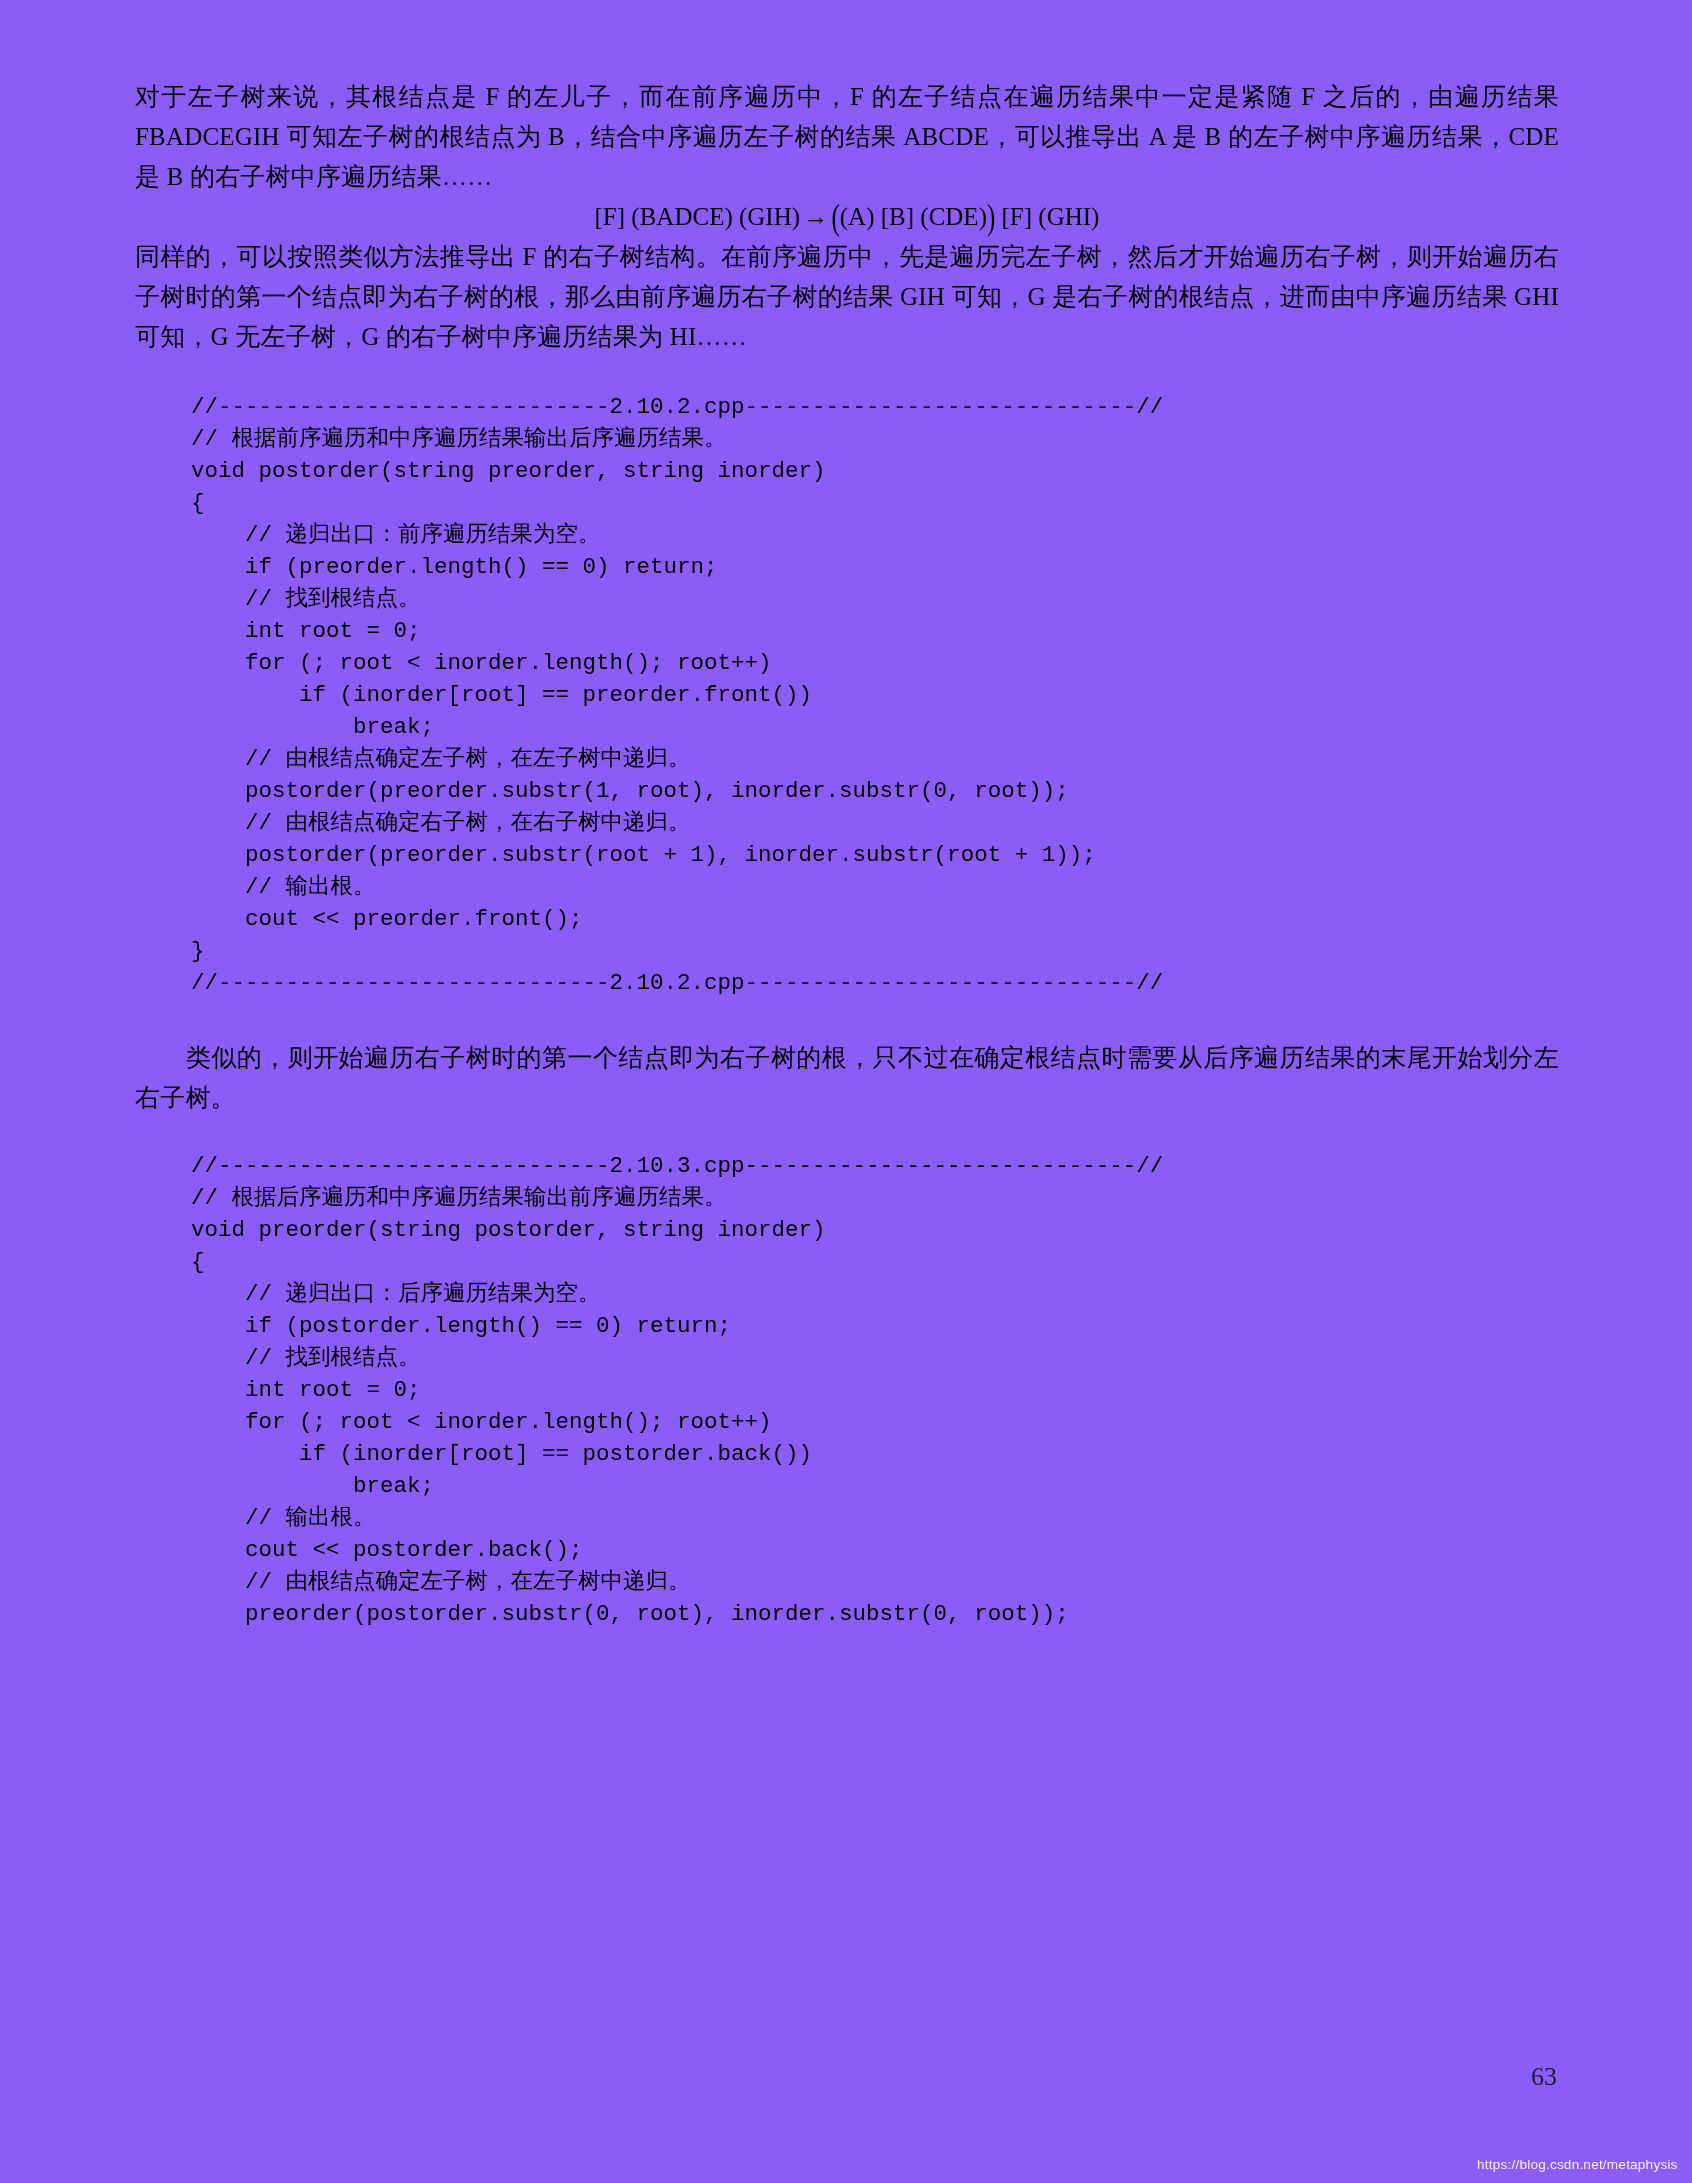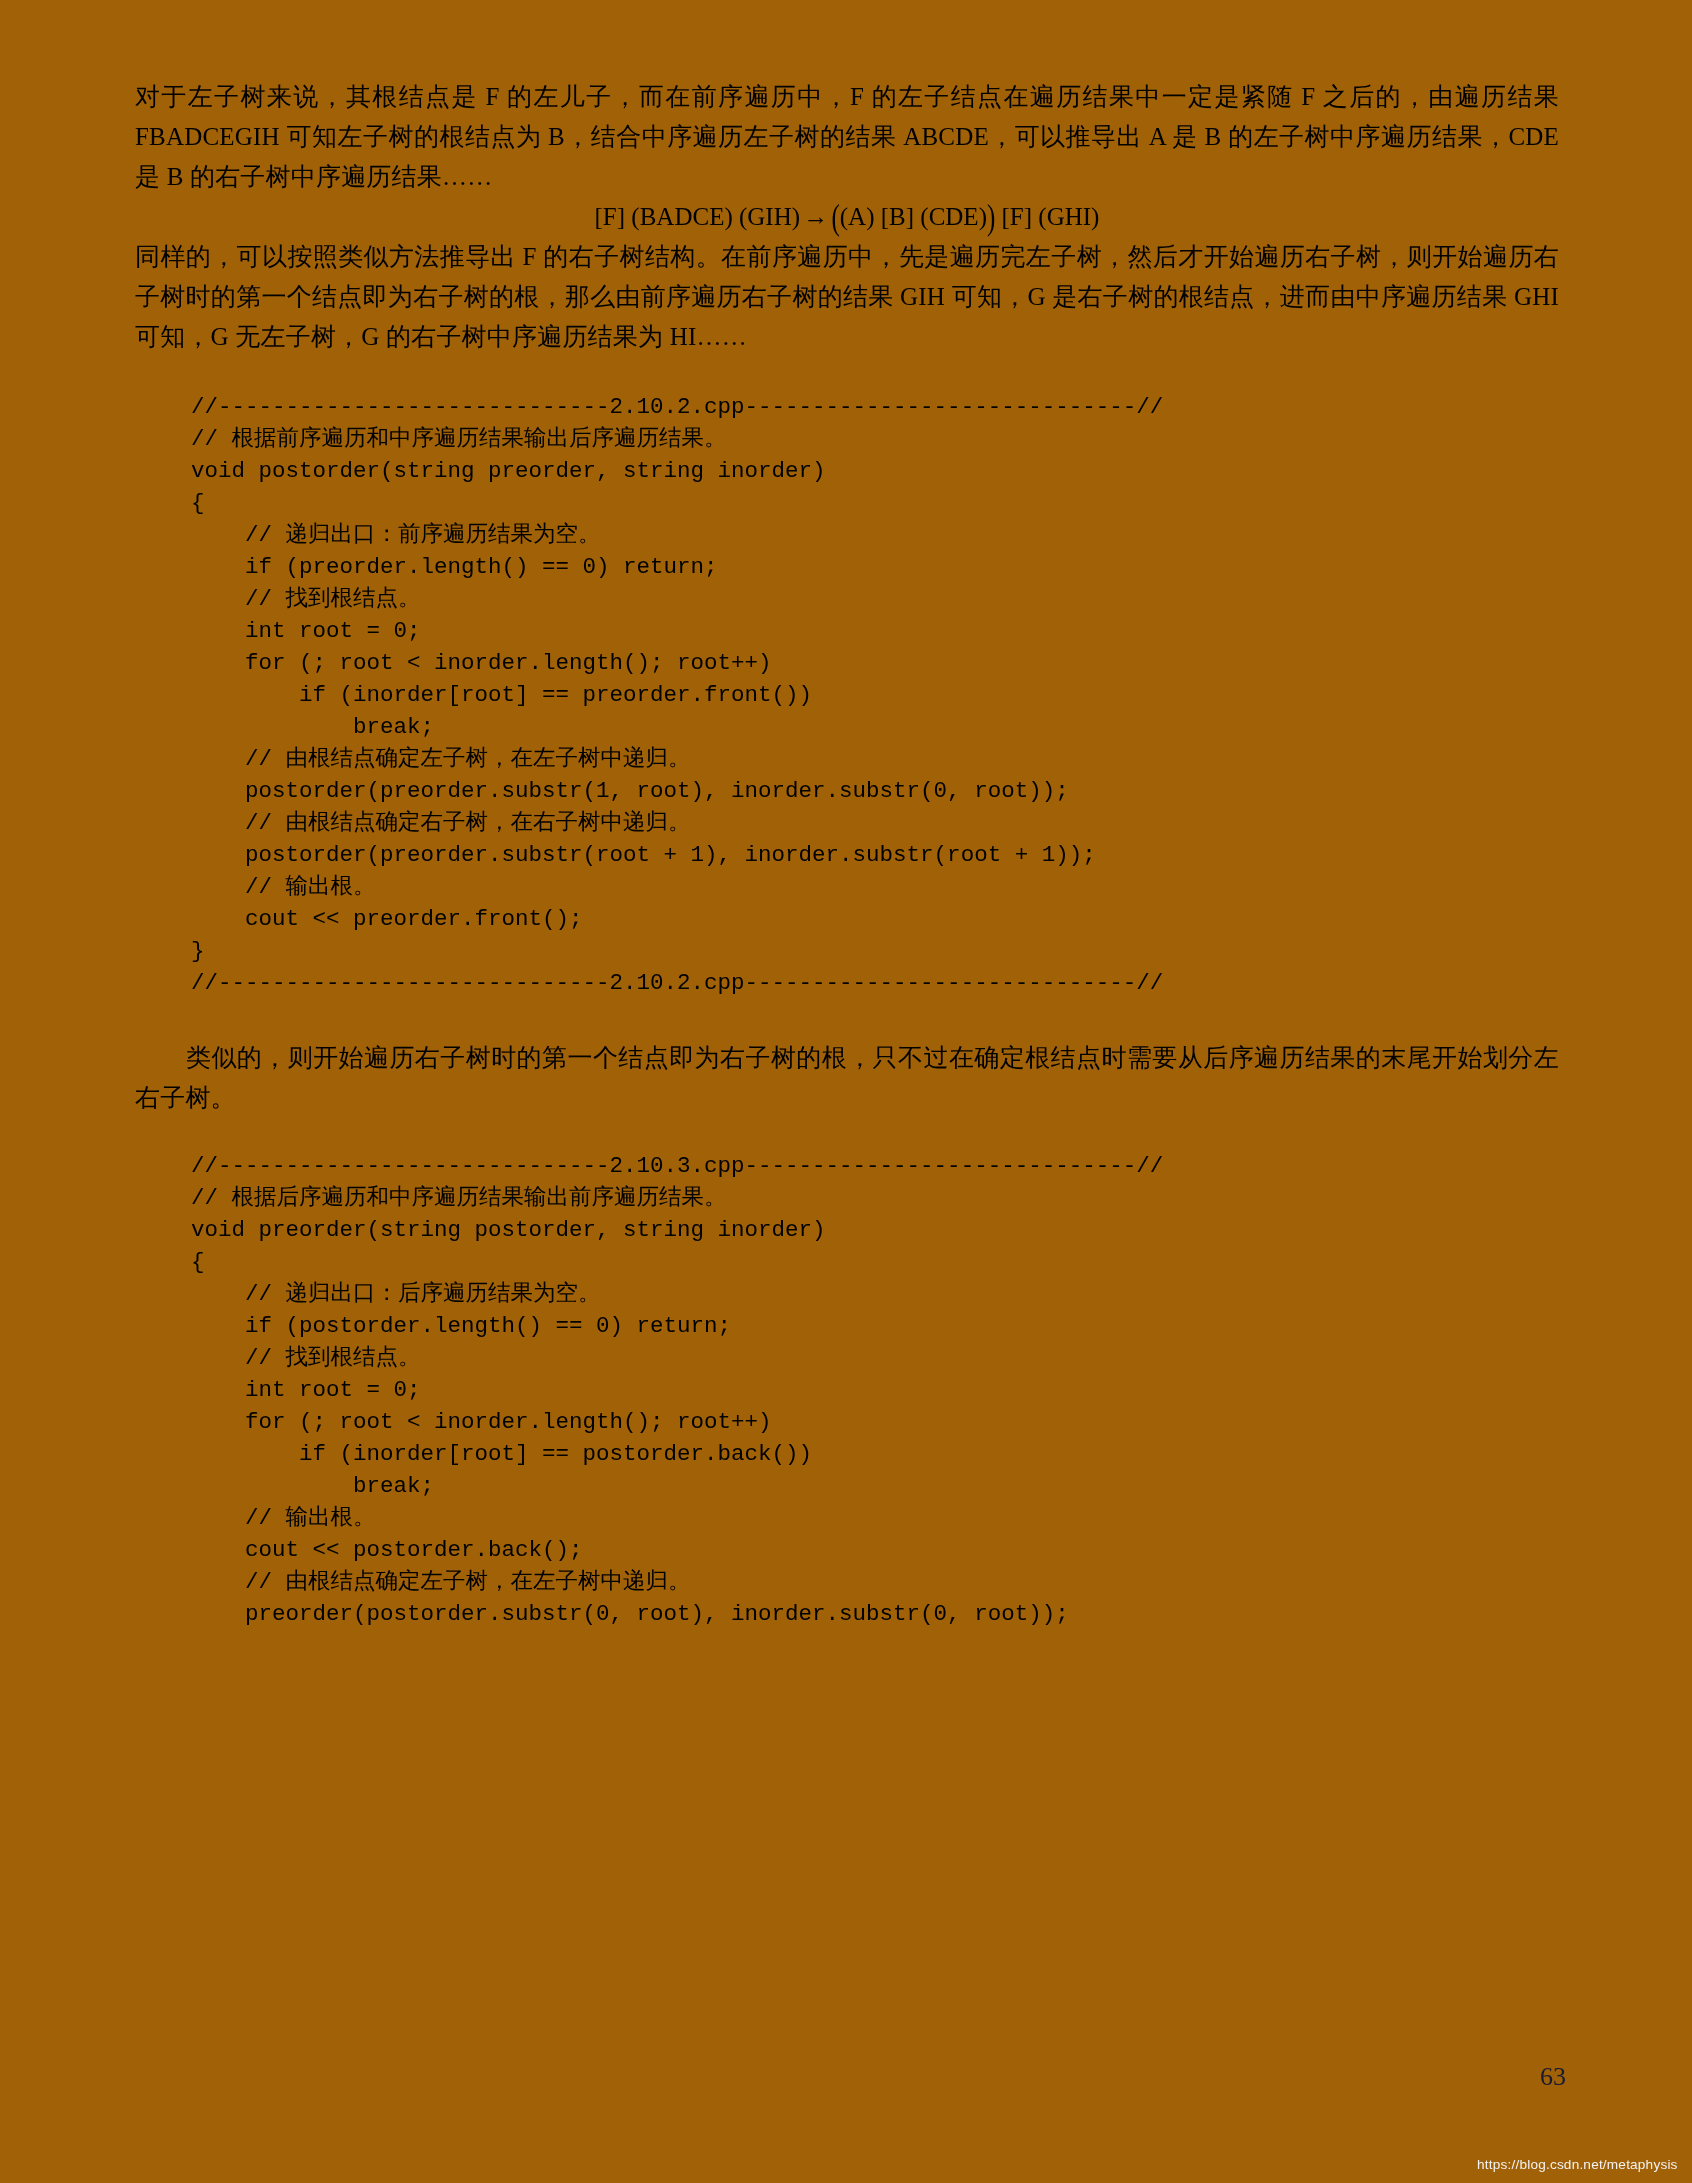--- a/index.html
+++ b/index.html
@@ -4,21 +4,21 @@
 <style>
   html, body {
     margin: 0;
     padding: 0;
     background: #ffffff;
   }
   .page {
     position: relative;
     width: 1692px;
     height: 2183px;
-    background: #a16207;
+    background: #8b5cf6;
     overflow: hidden;
     font-family: "Liberation Serif", "DejaVu Serif", serif;
     color: #000000;
   }
   .content {
     position: absolute;
     left: 135px;
     top: 77px;
     width: 1424px;
   }
@@ -60,21 +60,21 @@
     letter-spacing: 0px;
   }
   .code-wrap {
     margin-left: 56px;
   }
   .spacer-1 { height: 34px; }
   .spacer-2 { height: 39px; }
   .spacer-3 { height: 32px; }
   .page-number {
     position: absolute;
-    right: 126px;
+    right: 135px;
     top: 2062px;
     font-size: 26px;
     font-family: "Liberation Serif", "DejaVu Serif", serif;
     color: #1a1a2e;
   }
   .watermark {
     position: absolute;
     right: 14.4px;
     top: 2157px;
     font-size: 13.6px;

